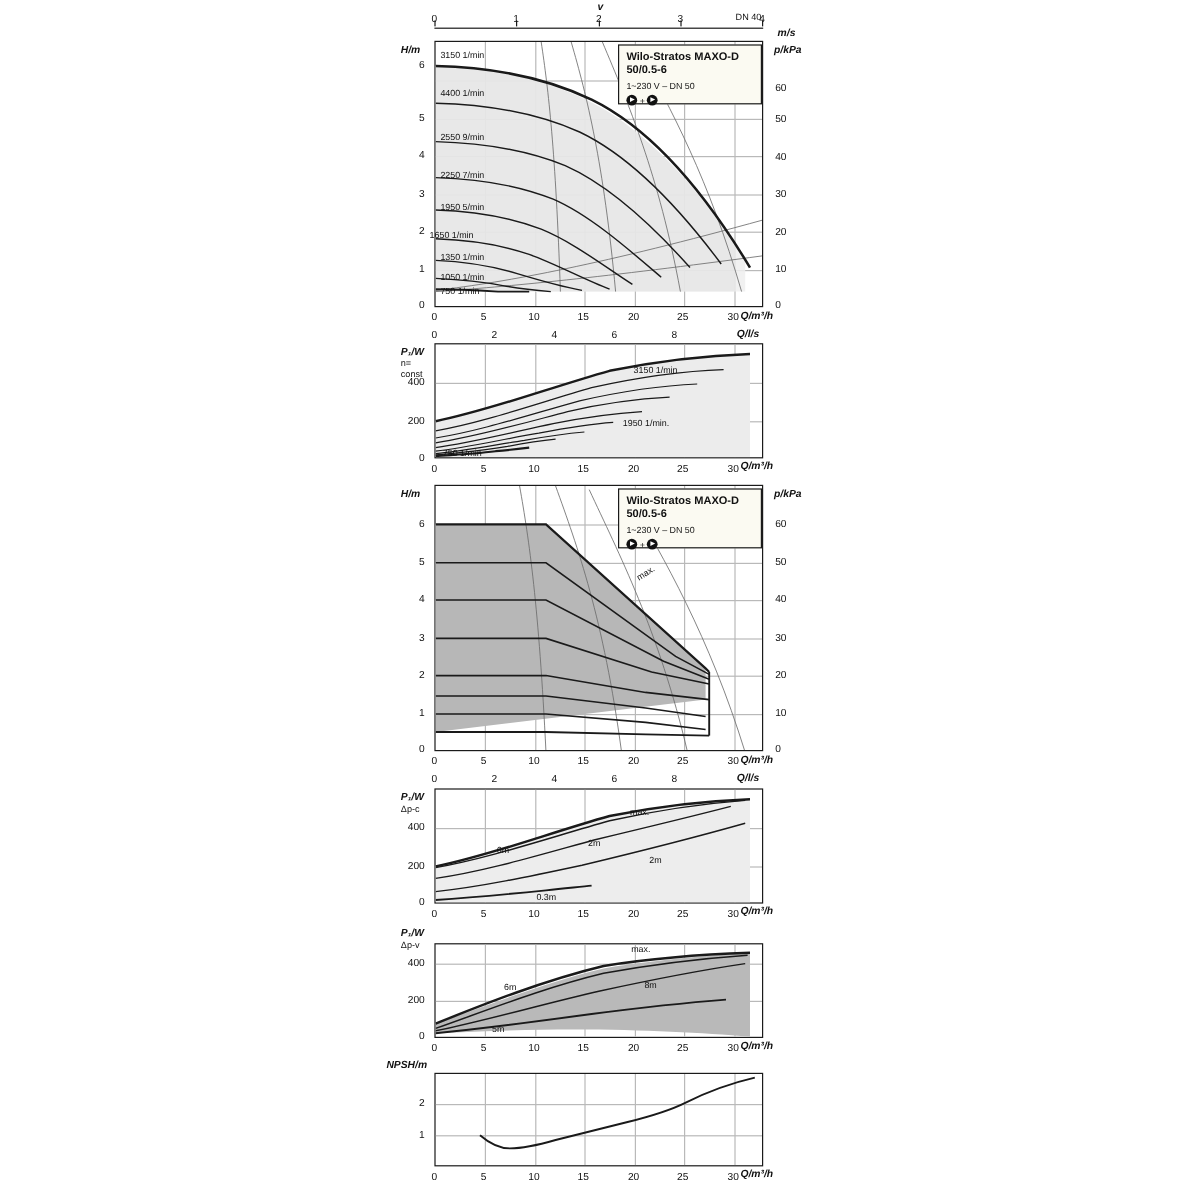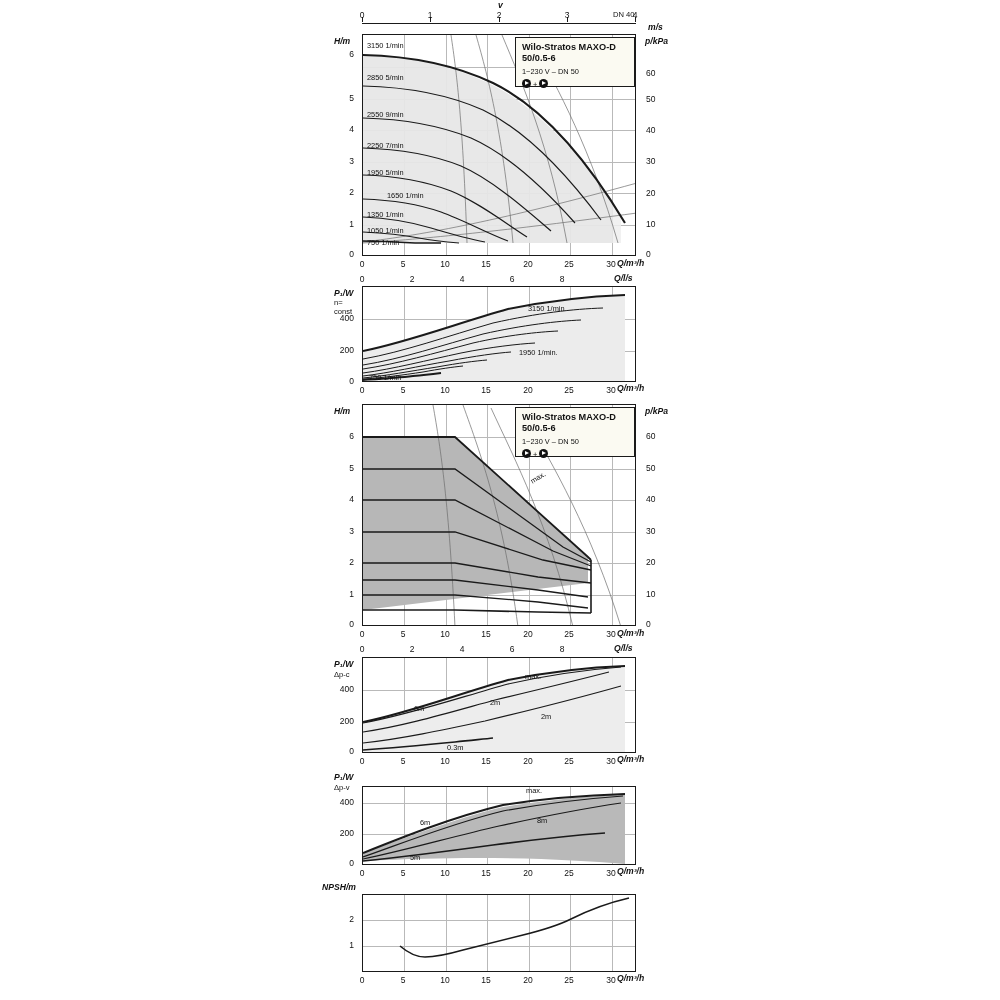--- a/index.html
+++ b/index.html
@@ -130,25 +130,25 @@
     <div class="tick bx" style="left:362px;top:259px;">0</div>
     <div class="tick bx" style="left:403px;top:259px;">5</div>
     <div class="tick bx" style="left:445px;top:259px;">10</div>
     <div class="tick bx" style="left:486px;top:259px;">15</div>
     <div class="tick bx" style="left:528px;top:259px;">20</div>
     <div class="tick bx" style="left:569px;top:259px;">25</div>
     <div class="tick bx" style="left:611px;top:259px;">30</div>
     <div class="axlabel" style="left:617px;top:258px;">Q/m³/h</div>
 
     <div class="curvelabel" style="left:367px;top:41px;">3150 1/min</div>
-    <div class="curvelabel" style="left:367px;top:73px;">2850 5/min</div>
+    <div class="curvelabel" style="left:367px;top:73px;">4400 1/min</div>
     <div class="curvelabel" style="left:367px;top:110px;">2550 9/min</div>
     <div class="curvelabel" style="left:367px;top:141px;">2250 7/min</div>
     <div class="curvelabel" style="left:367px;top:168px;">1950 5/min</div>
-    <div class="curvelabel" style="left:387px;top:191px;">1650 1/min</div>
+    <div class="curvelabel" style="left:358px;top:191px;">1650 1/min</div>
     <div class="curvelabel" style="left:367px;top:210px;">1350 1/min</div>
     <div class="curvelabel" style="left:367px;top:226px;">1050 1/min</div>
     <div class="curvelabel" style="left:367px;top:238px;">750 1/min</div>
   </div>
 
   <div class="chart">
     <div class="tick bx" style="left:362px;top:274px;">0</div>
     <div class="tick bx" style="left:412px;top:274px;">2</div>
     <div class="tick bx" style="left:462px;top:274px;">4</div>
     <div class="tick bx" style="left:512px;top:274px;">6</div>

